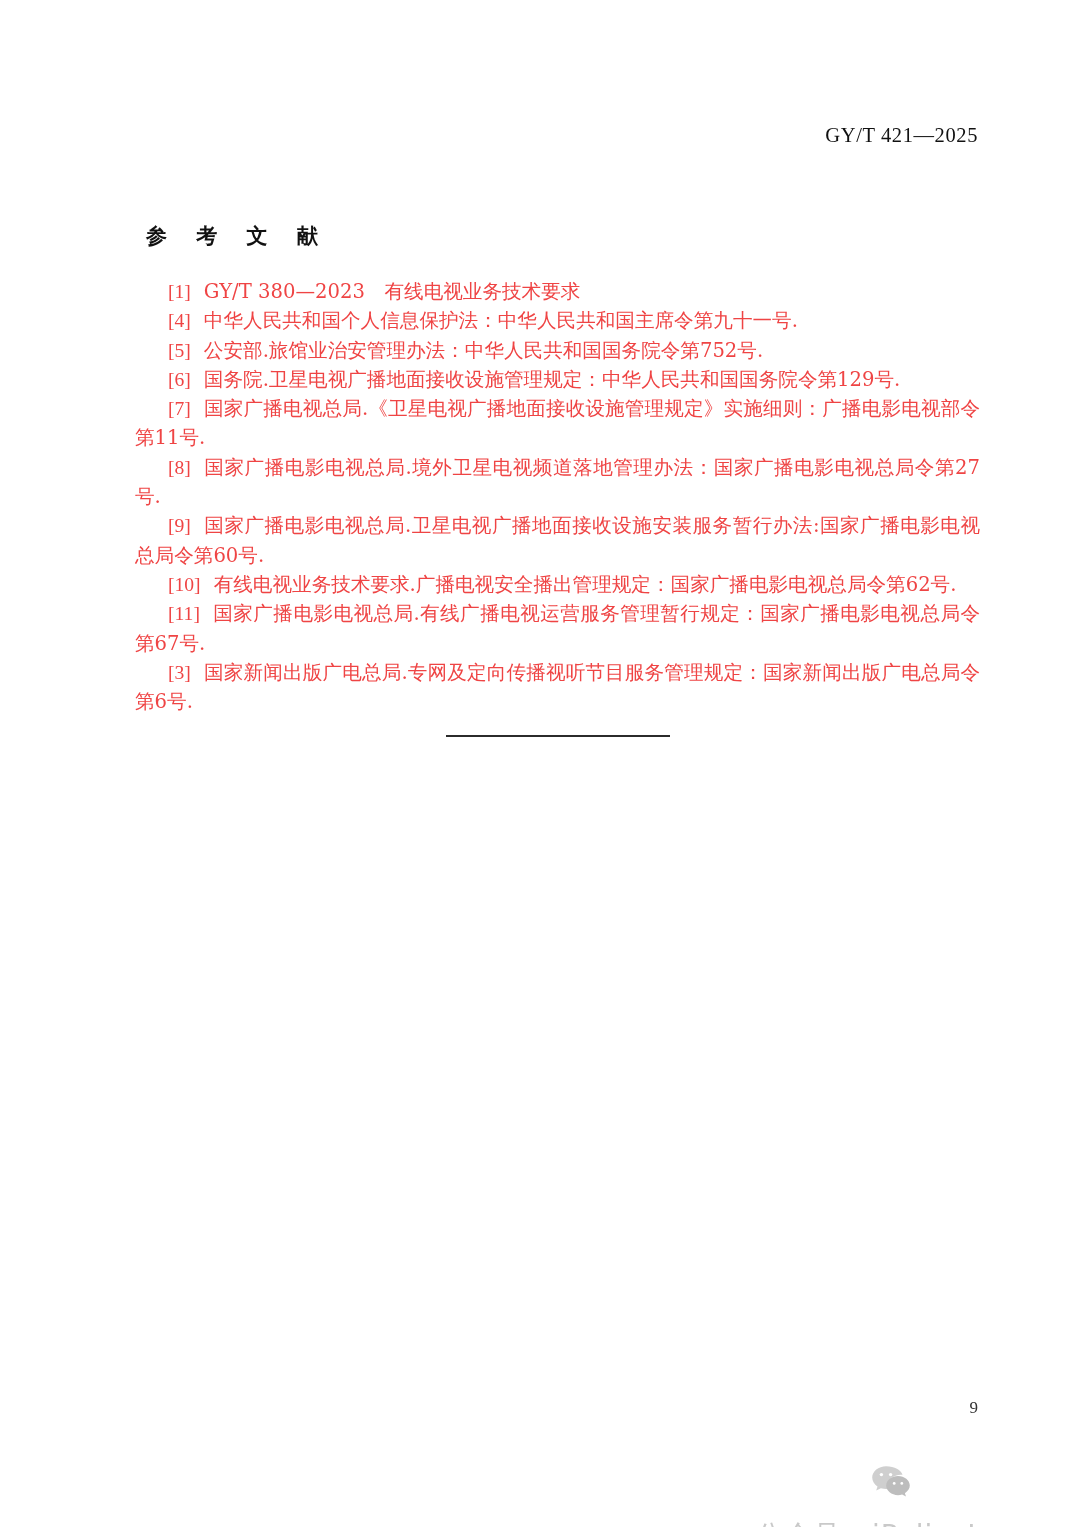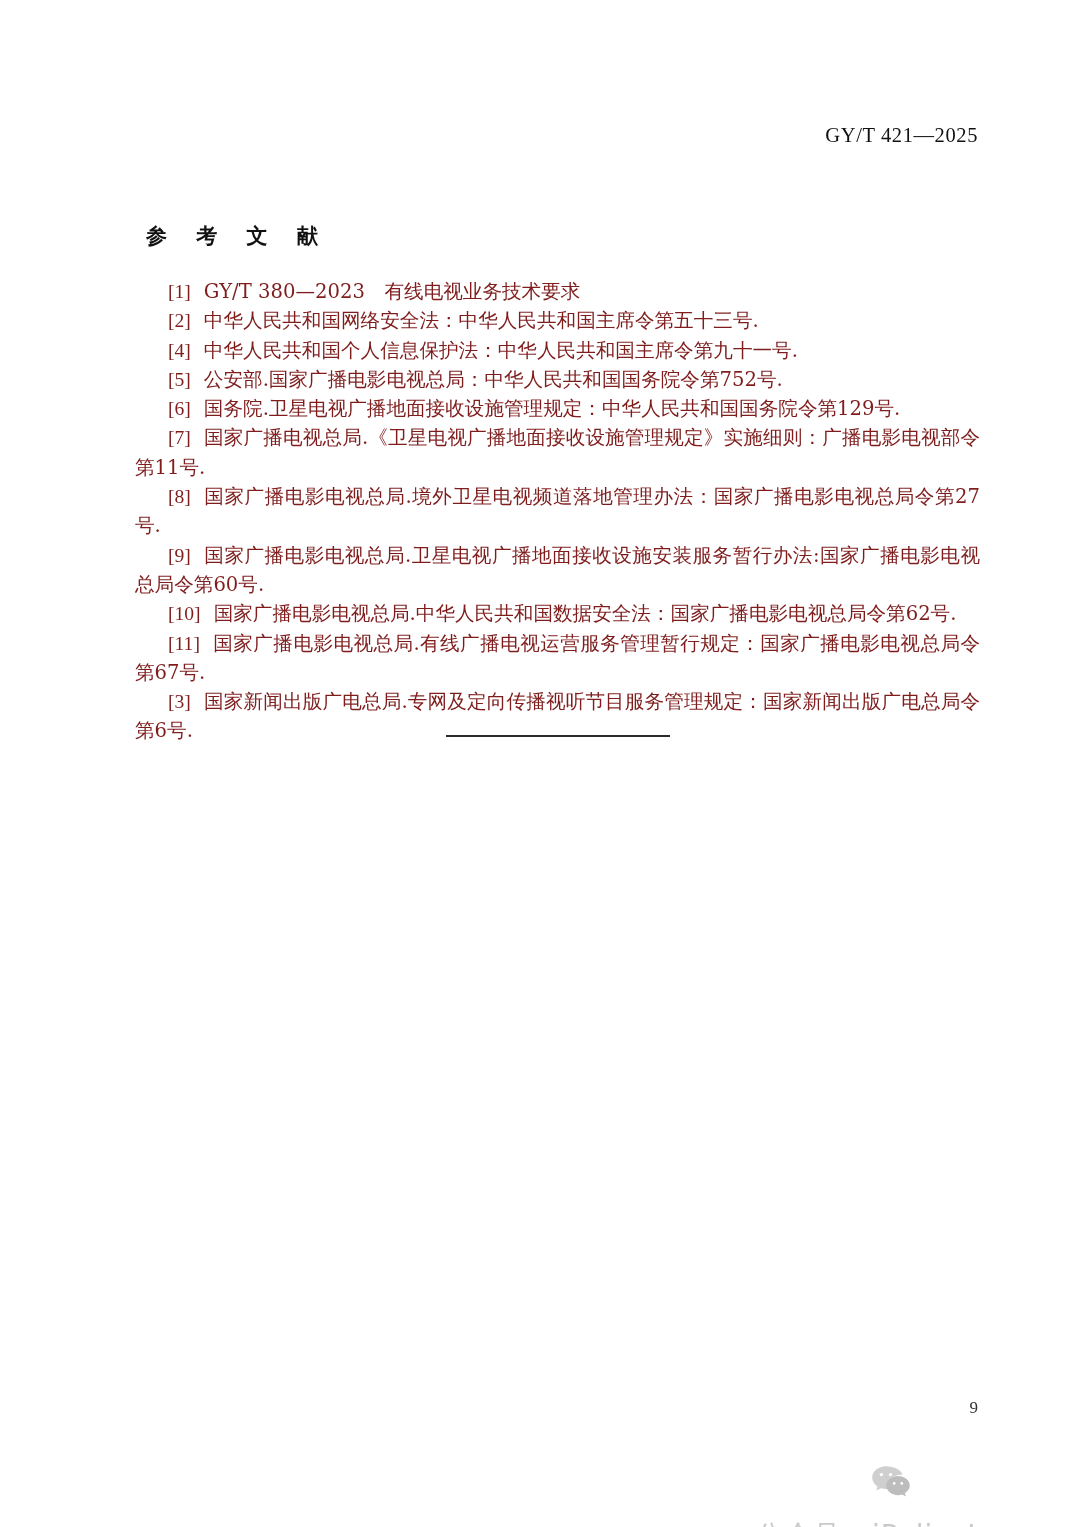--- a/index.html
+++ b/index.html
@@ -58,21 +58,21 @@
     left: 135px;
     top: 277px;
     width: 845px;
   }
 
   .ref-item {
     font-size: 19.6px;
     line-height: 29.3px;
     text-align: justify;
     text-justify: inter-character;
-    color: #7f1d1d;
+    color: #ef4444;
     
     padding-left: 0;
     text-indent: 33px;
     margin: 0;
   }
 
   .ref-marker {
     font-family: "Liberation Serif", "DejaVu Serif", serif;
     white-space: nowrap;
   }
@@ -136,28 +136,27 @@
 <body>
 
 <div class="page">
 
   <div class="doc-header">GY/T 421—2025</div>
 
   <div class="section-title">参 考 文 献</div>
 
   <div class="ref-list">
       <p class="ref-item"><span class="ref-marker">[1]</span><span class="ref-gap-1"></span><span class="ref-text">GY/T 380—2023　有线电视业务技术要求</span></p>
-      <p class="ref-item"><span class="ref-marker">[2]</span><span class="ref-gap-1"></span><span class="ref-text">中华人民共和国网络安全法：中华人民共和国主席令第五十三号.</span></p>
       <p class="ref-item"><span class="ref-marker">[4]</span><span class="ref-gap-1"></span><span class="ref-text">中华人民共和国个人信息保护法：中华人民共和国主席令第九十一号.</span></p>
-      <p class="ref-item"><span class="ref-marker">[5]</span><span class="ref-gap-1"></span><span class="ref-text">公安部.国家广播电影电视总局：中华人民共和国国务院令第752号.</span></p>
+      <p class="ref-item"><span class="ref-marker">[5]</span><span class="ref-gap-1"></span><span class="ref-text">公安部.旅馆业治安管理办法：中华人民共和国国务院令第752号.</span></p>
       <p class="ref-item"><span class="ref-marker">[6]</span><span class="ref-gap-1"></span><span class="ref-text">国务院.卫星电视广播地面接收设施管理规定：中华人民共和国国务院令第129号.</span></p>
       <p class="ref-item"><span class="ref-marker">[7]</span><span class="ref-gap-1"></span><span class="ref-text">国家广播电视总局.《卫星电视广播地面接收设施管理规定》实施细则：广播电影电视部令第11号.</span></p>
       <p class="ref-item"><span class="ref-marker">[8]</span><span class="ref-gap-1"></span><span class="ref-text">国家广播电影电视总局.境外卫星电视频道落地管理办法：国家广播电影电视总局令第27号.</span></p>
       <p class="ref-item"><span class="ref-marker">[9]</span><span class="ref-gap-1"></span><span class="ref-text">国家广播电影电视总局.卫星电视广播地面接收设施安装服务暂行办法:国家广播电影电视总局令第60号.</span></p>
-      <p class="ref-item"><span class="ref-marker">[10]</span><span class="ref-gap-1"></span><span class="ref-text">国家广播电影电视总局.中华人民共和国数据安全法：国家广播电影电视总局令第62号.</span></p>
+      <p class="ref-item"><span class="ref-marker">[10]</span><span class="ref-gap-1"></span><span class="ref-text">有线电视业务技术要求.广播电视安全播出管理规定：国家广播电影电视总局令第62号.</span></p>
       <p class="ref-item"><span class="ref-marker">[11]</span><span class="ref-gap-1"></span><span class="ref-text">国家广播电影电视总局.有线广播电视运营服务管理暂行规定：国家广播电影电视总局令第67号.</span></p>
       <p class="ref-item"><span class="ref-marker">[3]</span><span class="ref-gap-1"></span><span class="ref-text">国家新闻出版广电总局.专网及定向传播视听节目服务管理规定：国家新闻出版广电总局令第6号.</span></p>
     </div>
 
   <div class="end-rule-wrap">
     <span class="end-rule"></span>
   </div>
 
   <div class="page-number">9</div>
 

